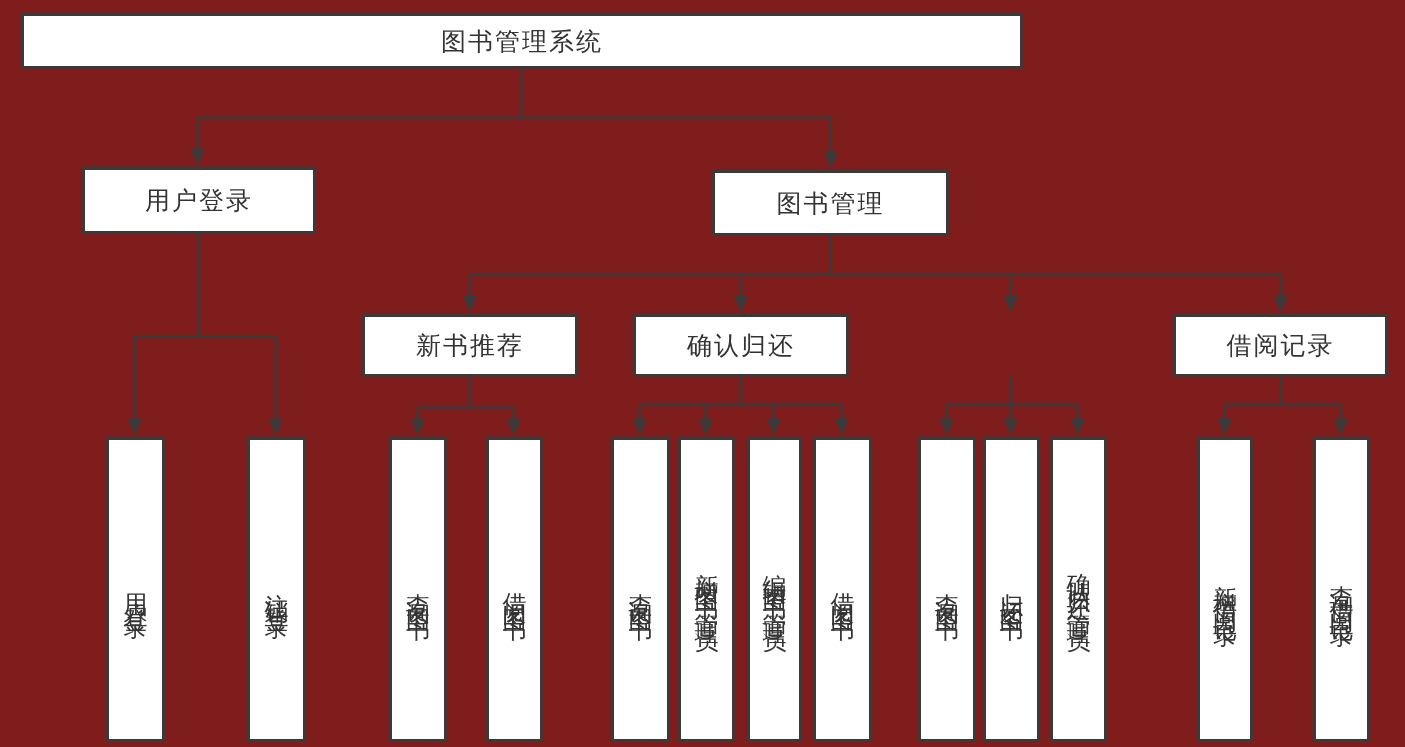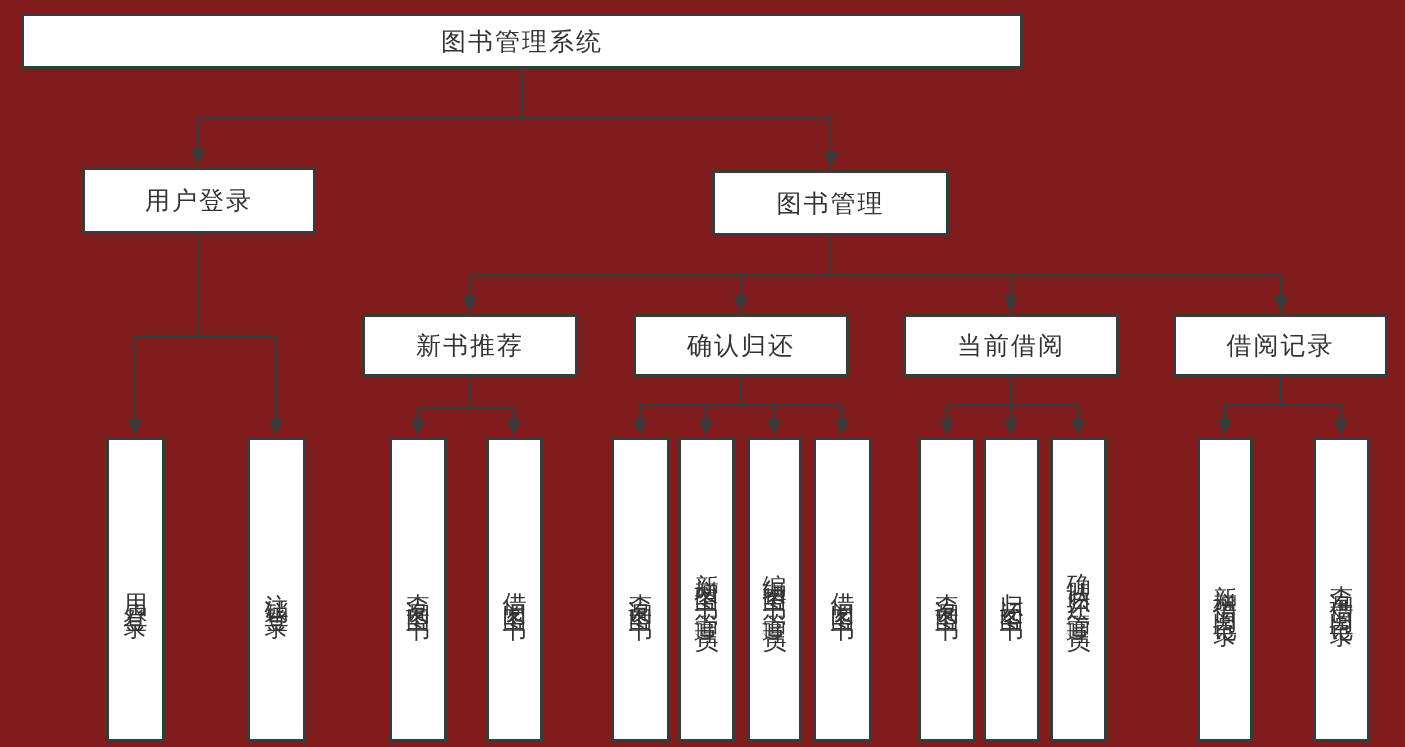--- a/index.html
+++ b/index.html
@@ -79,23 +79,20 @@
   <div class="node h" style="left:712px;top:170px;width:237px;height:66px">
     <span>图书管理</span>
   </div>
 
   <div class="node h" style="left:362px;top:314px;width:216px;height:63px">
     <span>新书推荐</span>
   </div>
   <div class="node h" style="left:633px;top:314px;width:216px;height:63px">
     <span>确认归还</span>
   </div>
-  <div class="node h" style="left:903px;top:314px;width:216px;height:63px">
-    <span>当前借阅</span>
-  </div>
   <div class="node h" style="left:1173px;top:314px;width:215px;height:63px">
     <span>借阅记录</span>
   </div>
 
   <div class="node v" style="left:106px;top:437px;width:59px;height:305px">
     <span>用户登录</span>
   </div>
   <div class="node v" style="left:247px;top:437px;width:59px;height:305px">
     <span>注销登录</span>
   </div>

